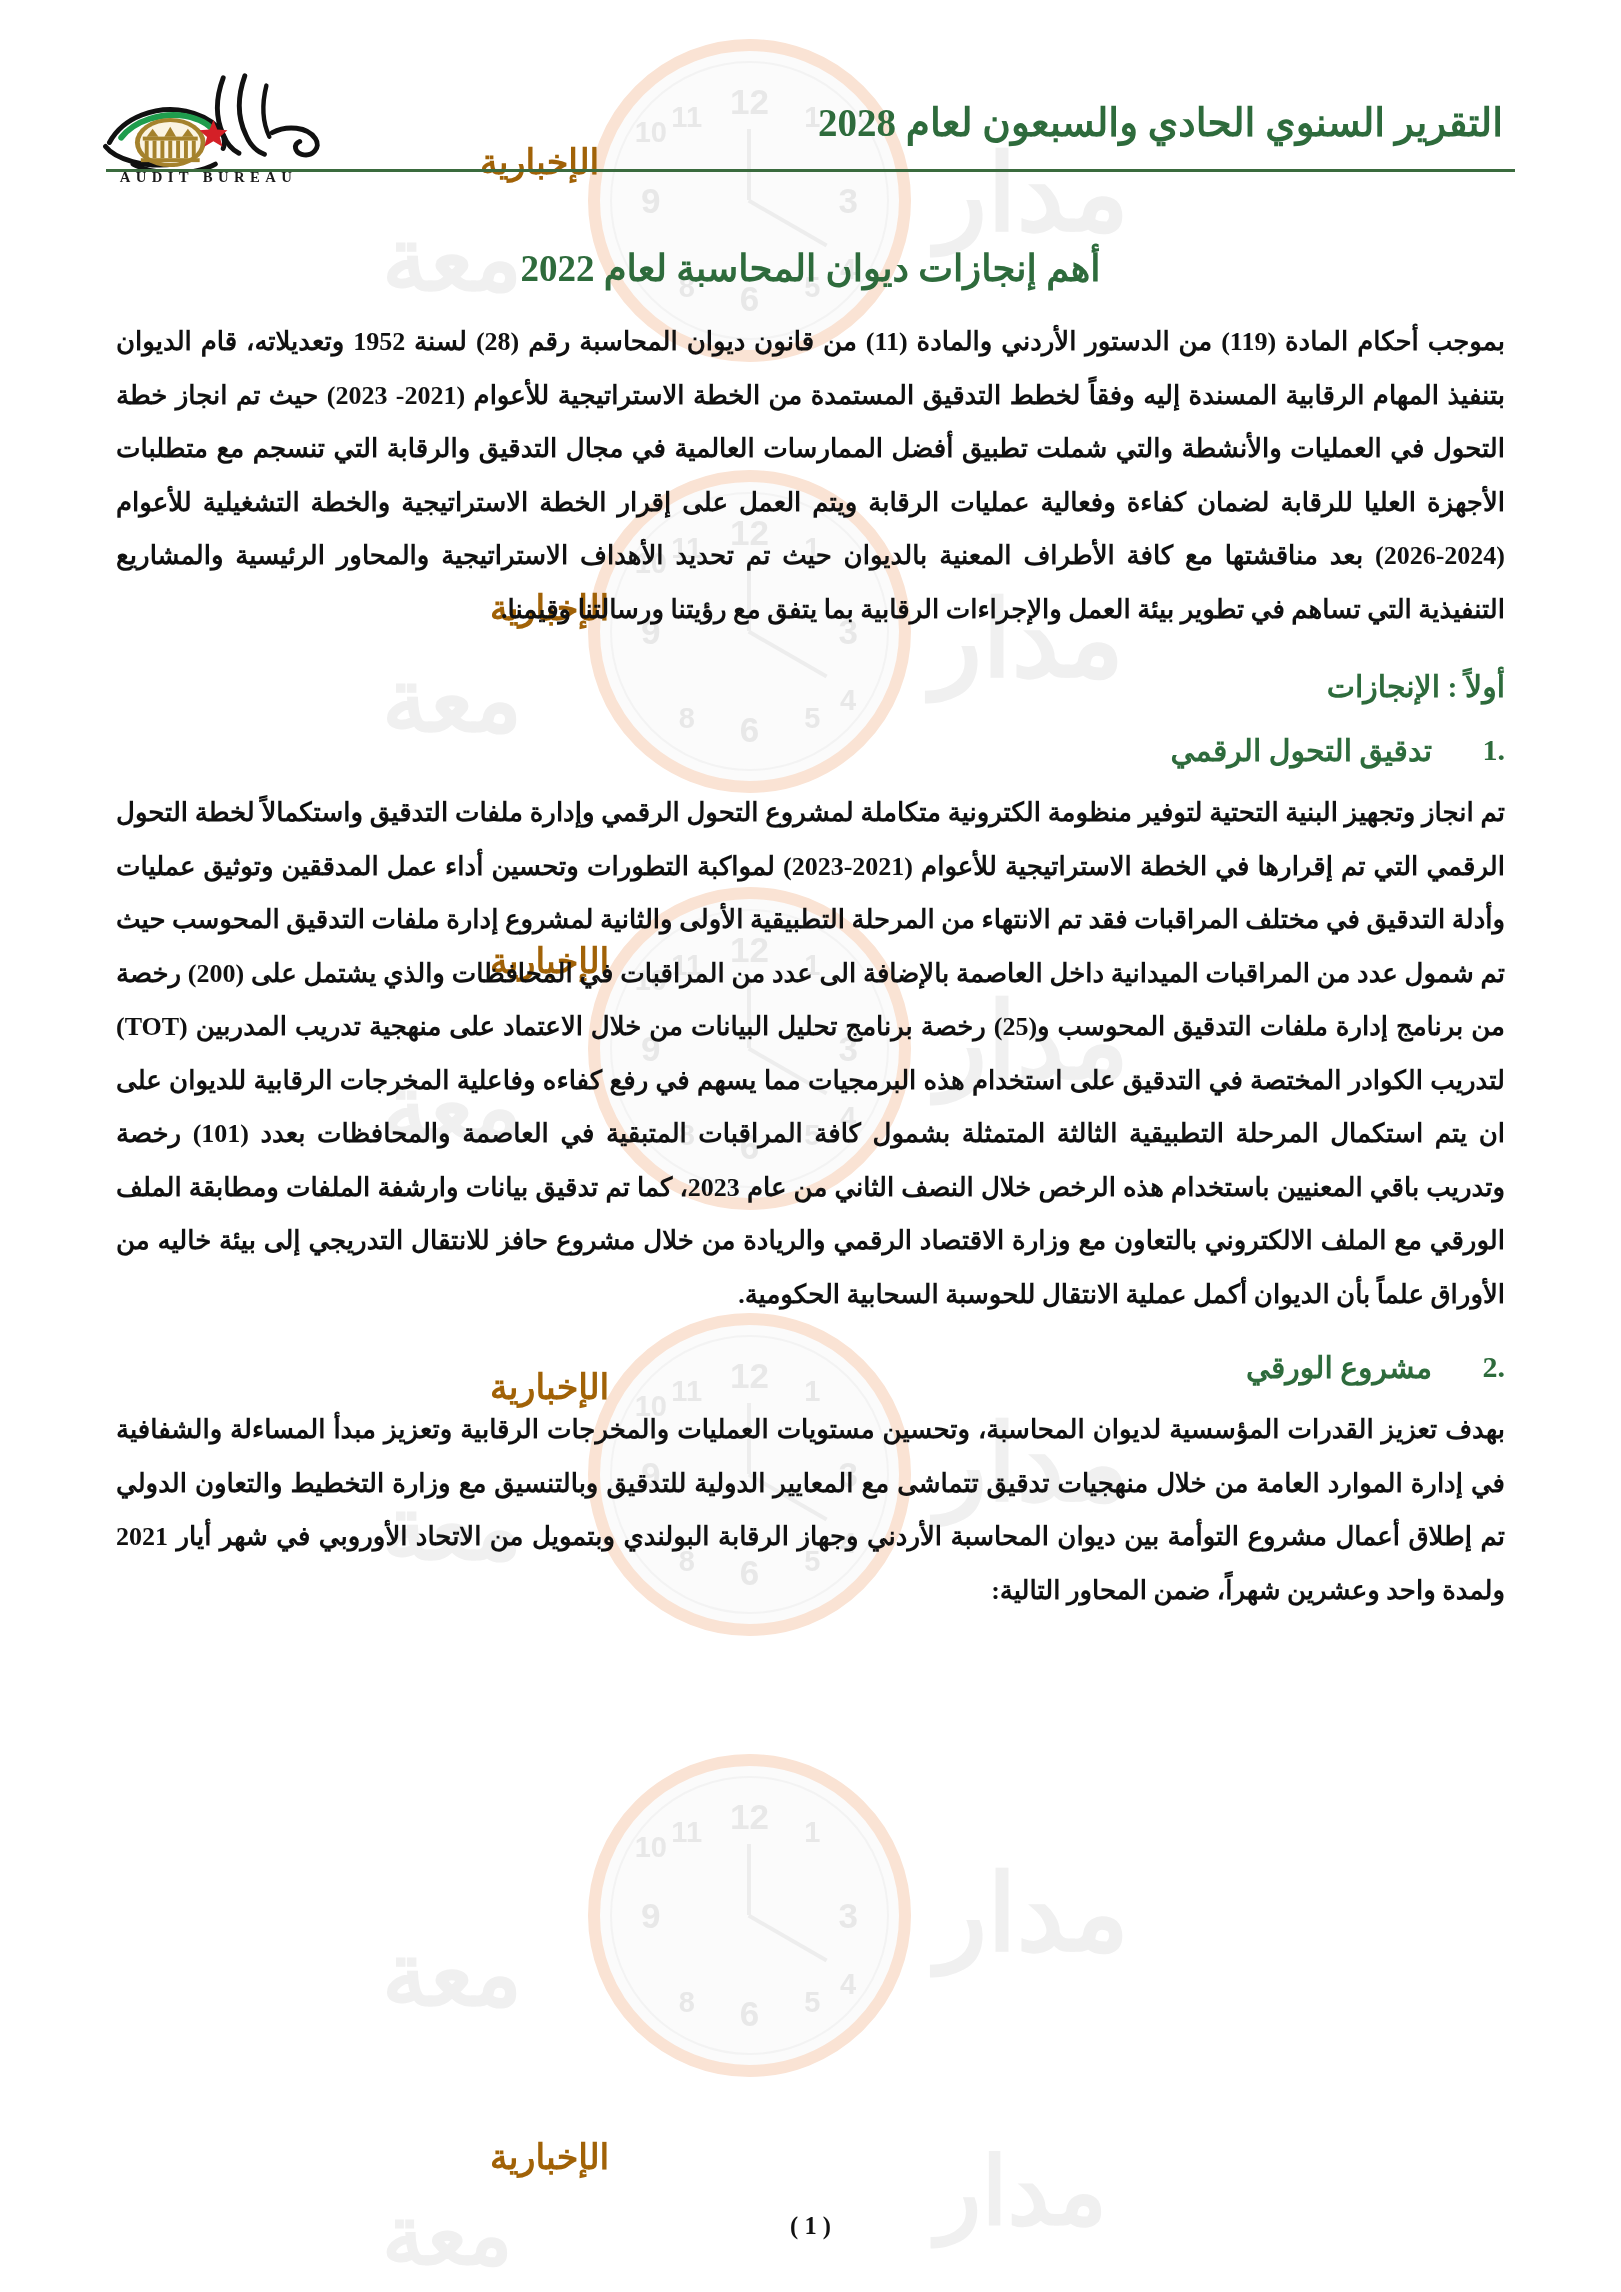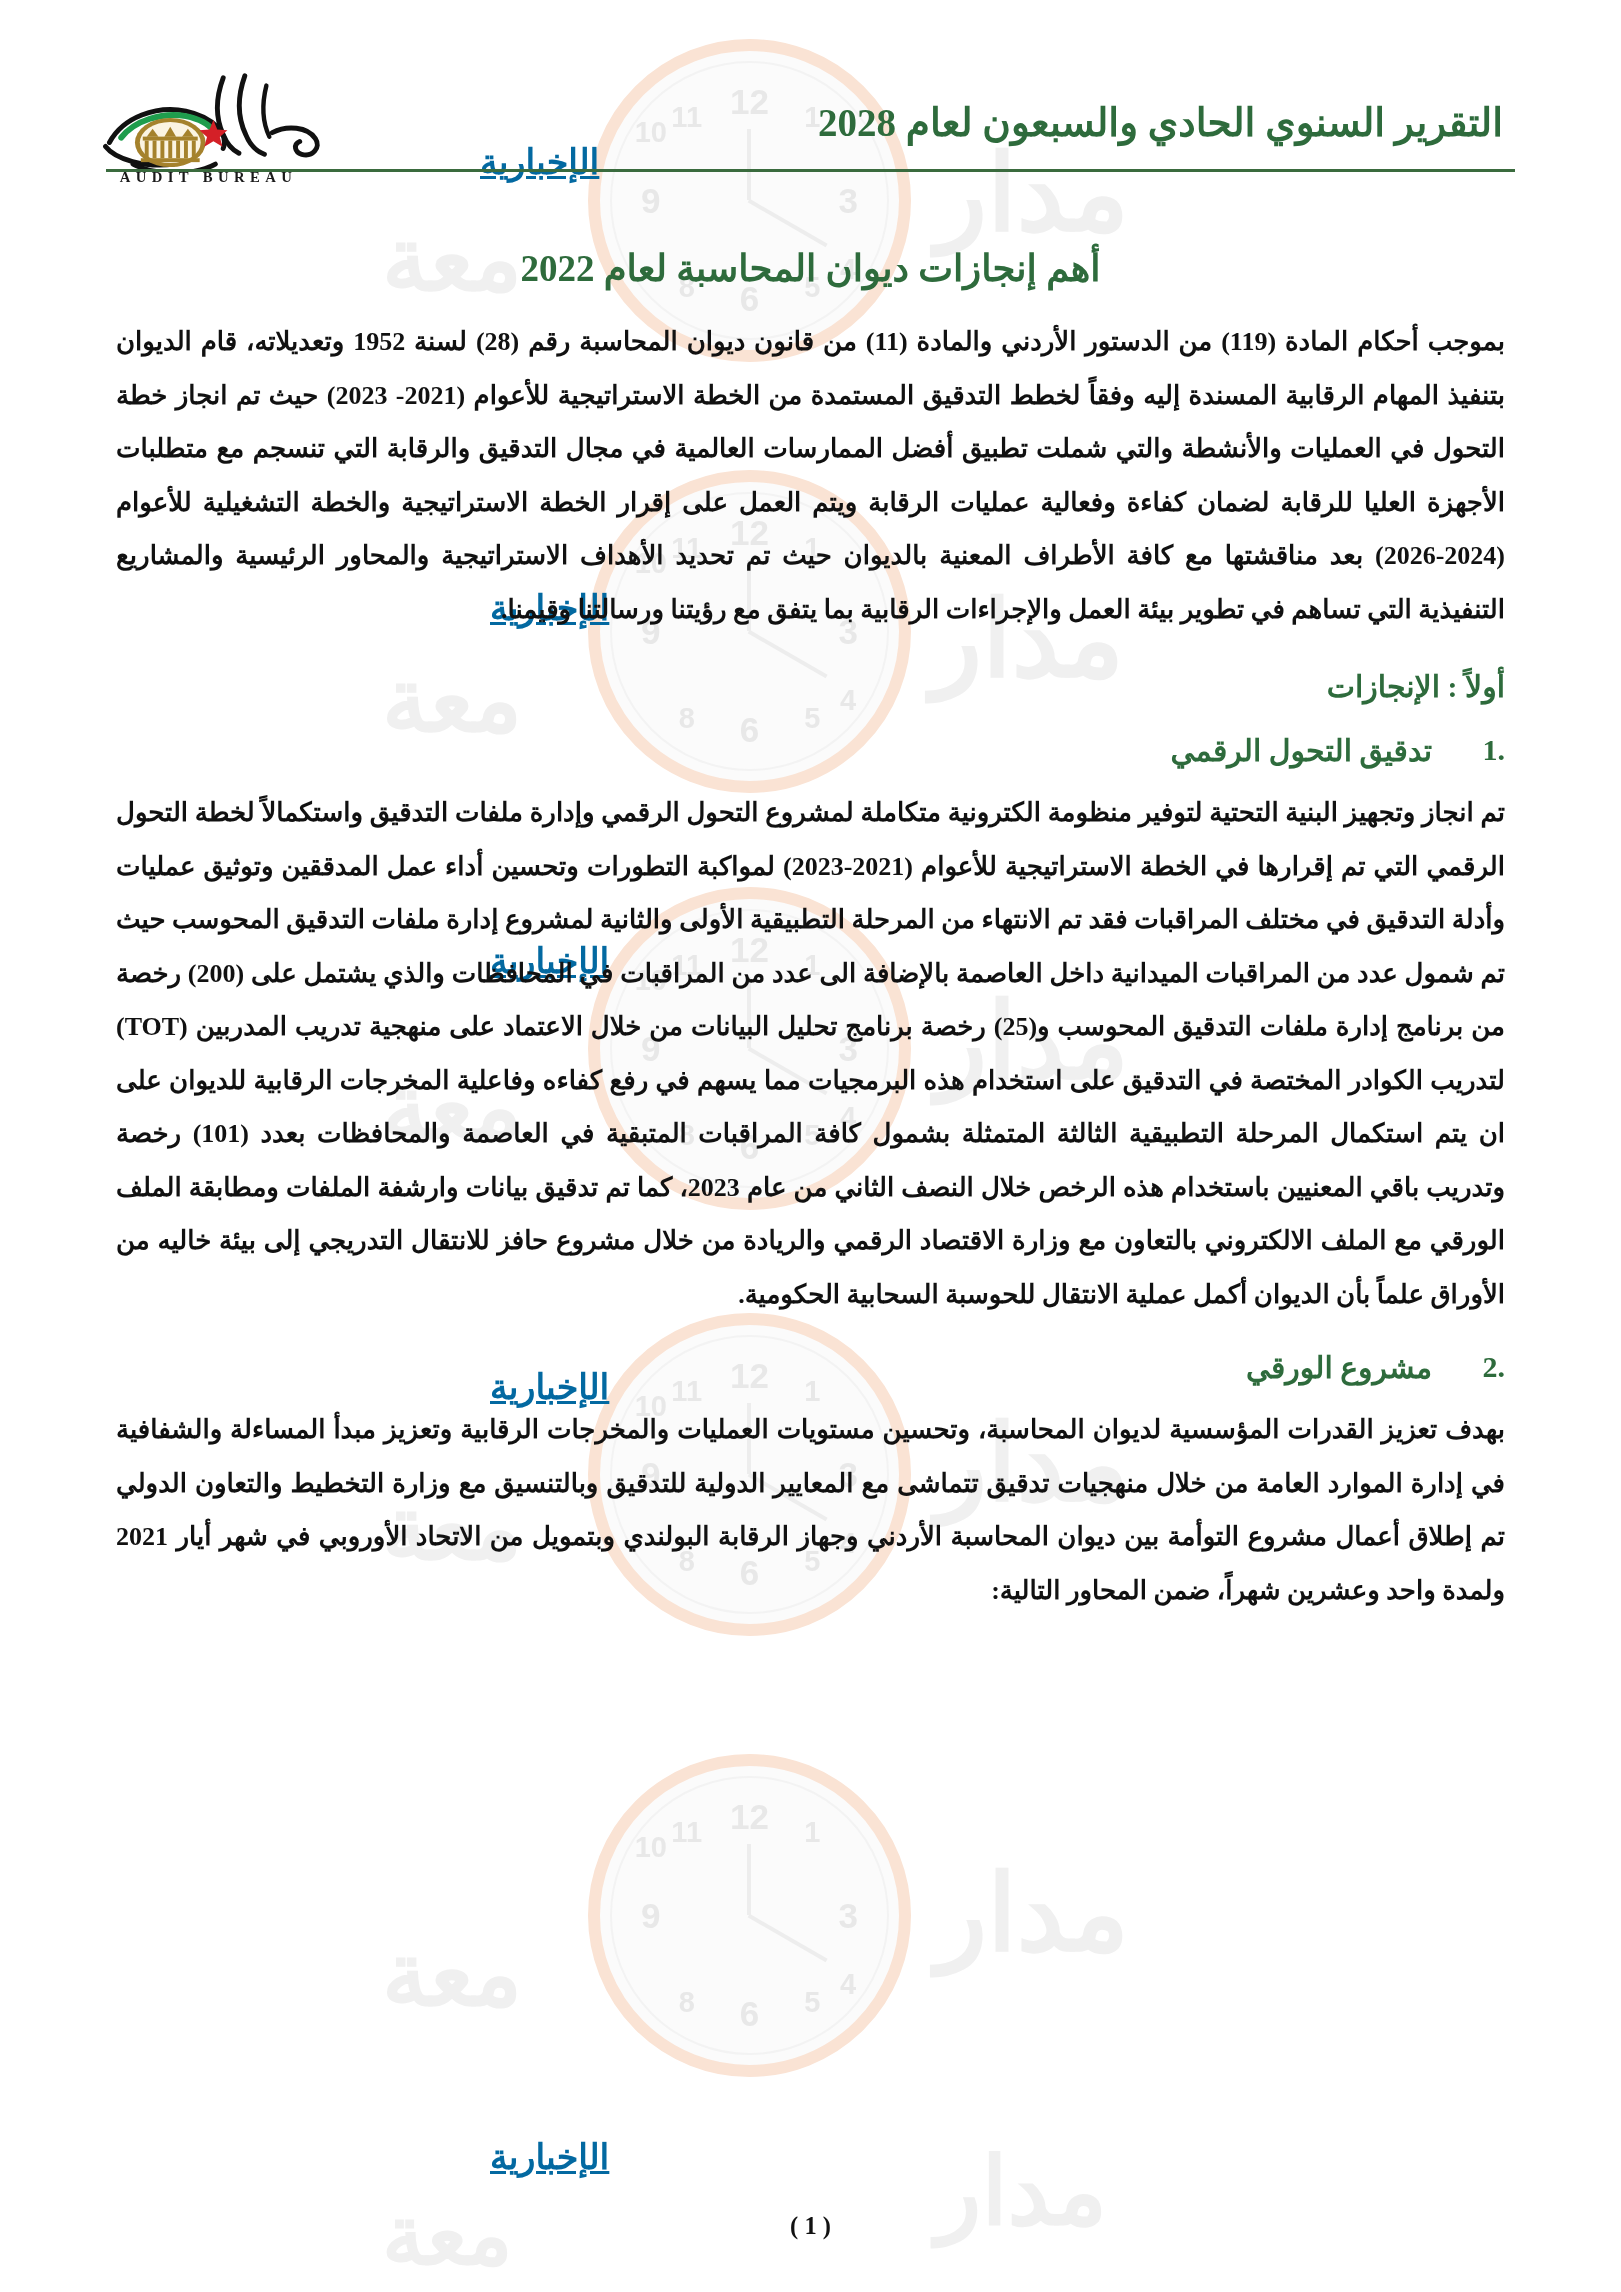--- a/index.html
+++ b/index.html
@@ -57,22 +57,21 @@
   }
   .wm-word {
     position: absolute;
     color: #f0f0f0;
     font-family: "Liberation Sans", sans-serif;
     font-weight: bold;
     white-space: nowrap;
     letter-spacing: 2px;
   }
   .wm-word.light {
-    color: #0369a1;
-    text-decoration: underline;
+    color: #a16207;
   }
 
   
   .header {
     position: absolute;
     top: 39px;
     left: 0;
     right: 0;
     height: 127px;
     z-index: 3;

